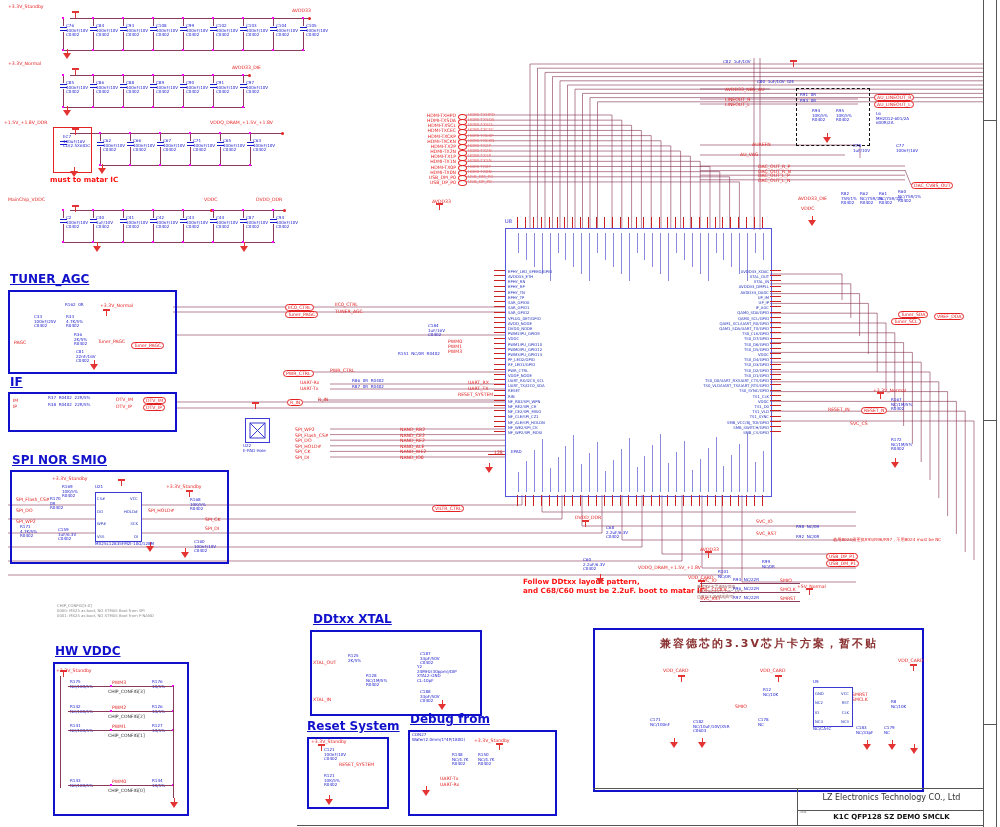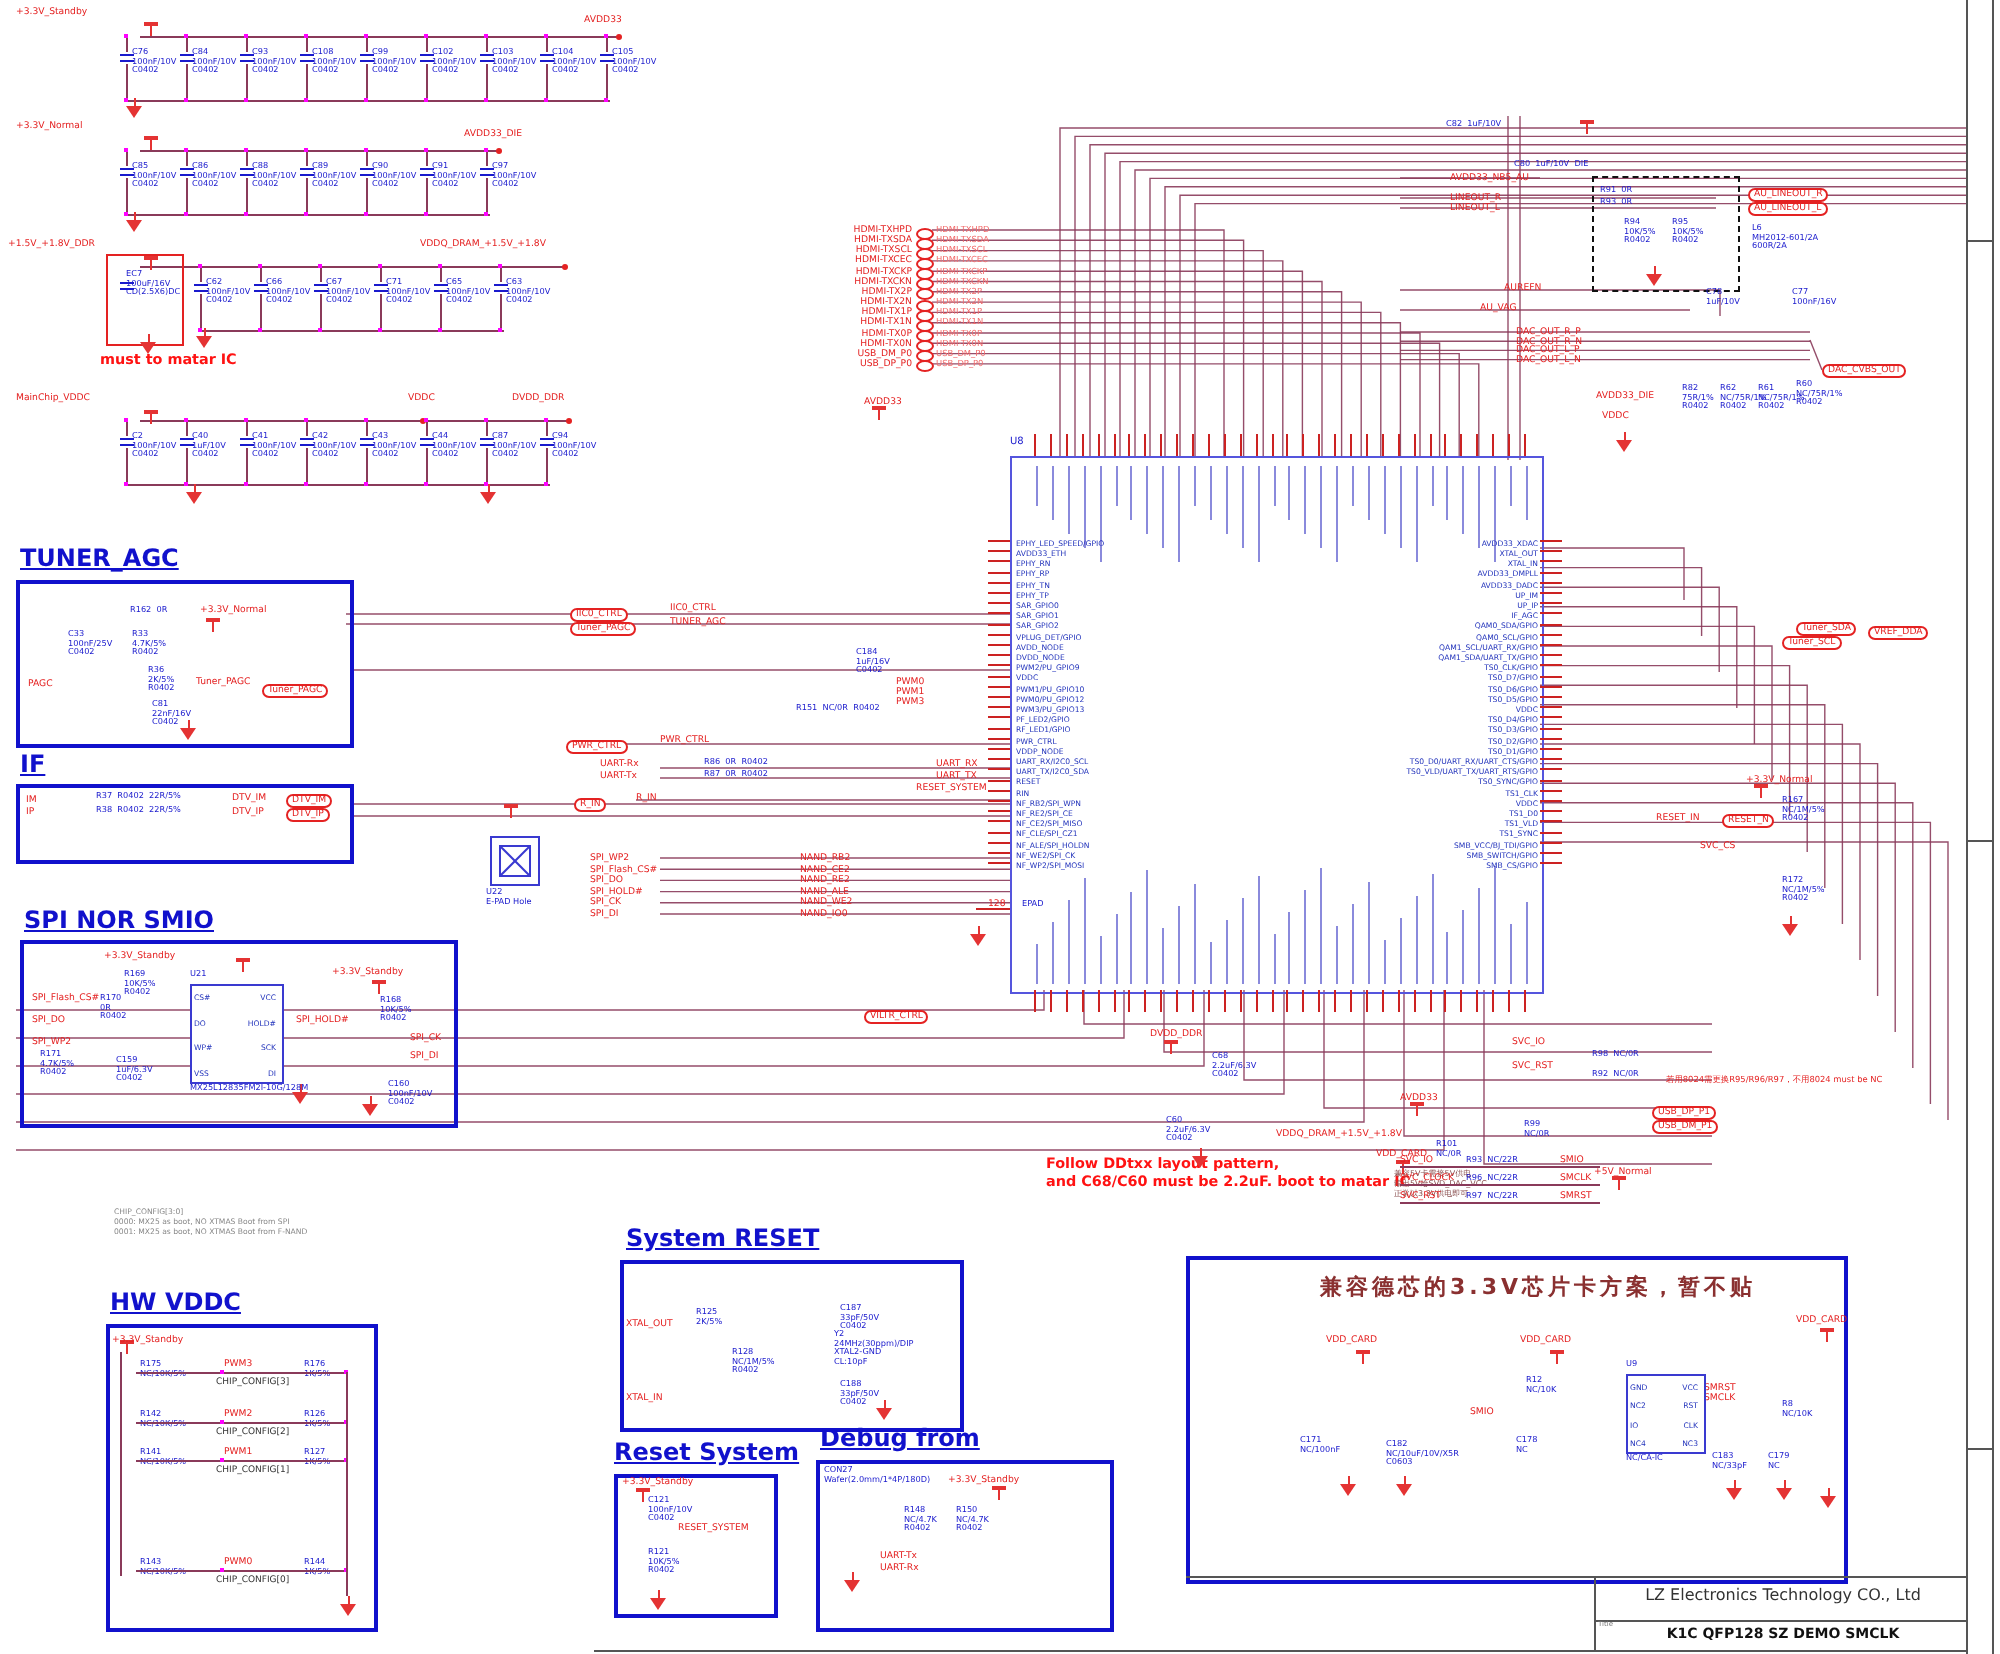--- a/index.html
+++ b/index.html
@@ -138,21 +138,21 @@
   <div id="boxes">
       <div class="fbox" style="left: 8px; top: 290px; width: 165px; height: 80px;"></div>
       <div class="ftitle" style="left: 10px; top: 272px;">TUNER_AGC</div>
       <div class="fbox" style="left: 8px; top: 392px; width: 165px; height: 36px;"></div>
       <div class="ftitle" style="left: 10px; top: 375px;">IF</div>
       <div class="fbox" style="left: 10px; top: 470px; width: 215px; height: 90px;"></div>
       <div class="ftitle" style="left: 12px; top: 453px;">SPI NOR SMIO</div>
       <div class="fbox" style="left: 53px; top: 662px; width: 132px; height: 150px;"></div>
       <div class="ftitle" style="left: 55px; top: 644px;">HW VDDC</div>
       <div class="fbox" style="left: 310px; top: 630px; width: 168px; height: 82px;"></div>
-      <div class="ftitle" style="left: 313px; top: 612px;">System RESET</div>
+      <div class="ftitle" style="left: 313px; top: 612px;">DDtxx XTAL</div>
       <div class="fbox" style="left: 307px; top: 737px; width: 78px; height: 68px;"></div>
       <div class="ftitle" style="left: 307px; top: 719px;">Reset System</div>
       <div class="fbox" style="left: 408px; top: 730px; width: 145px; height: 82px;"></div>
       <div class="ftitle" style="left: 410px; top: 712px;">Debug from</div>
       <div class="fbox" style="left: 593px; top: 628px; width: 327px; height: 160px;"></div>
     </div>
 
   <div id="banks">
       <div>
         <div class="wire" style="width: 240px; height: 1px; left: 70px; top: 18px;"></div>

